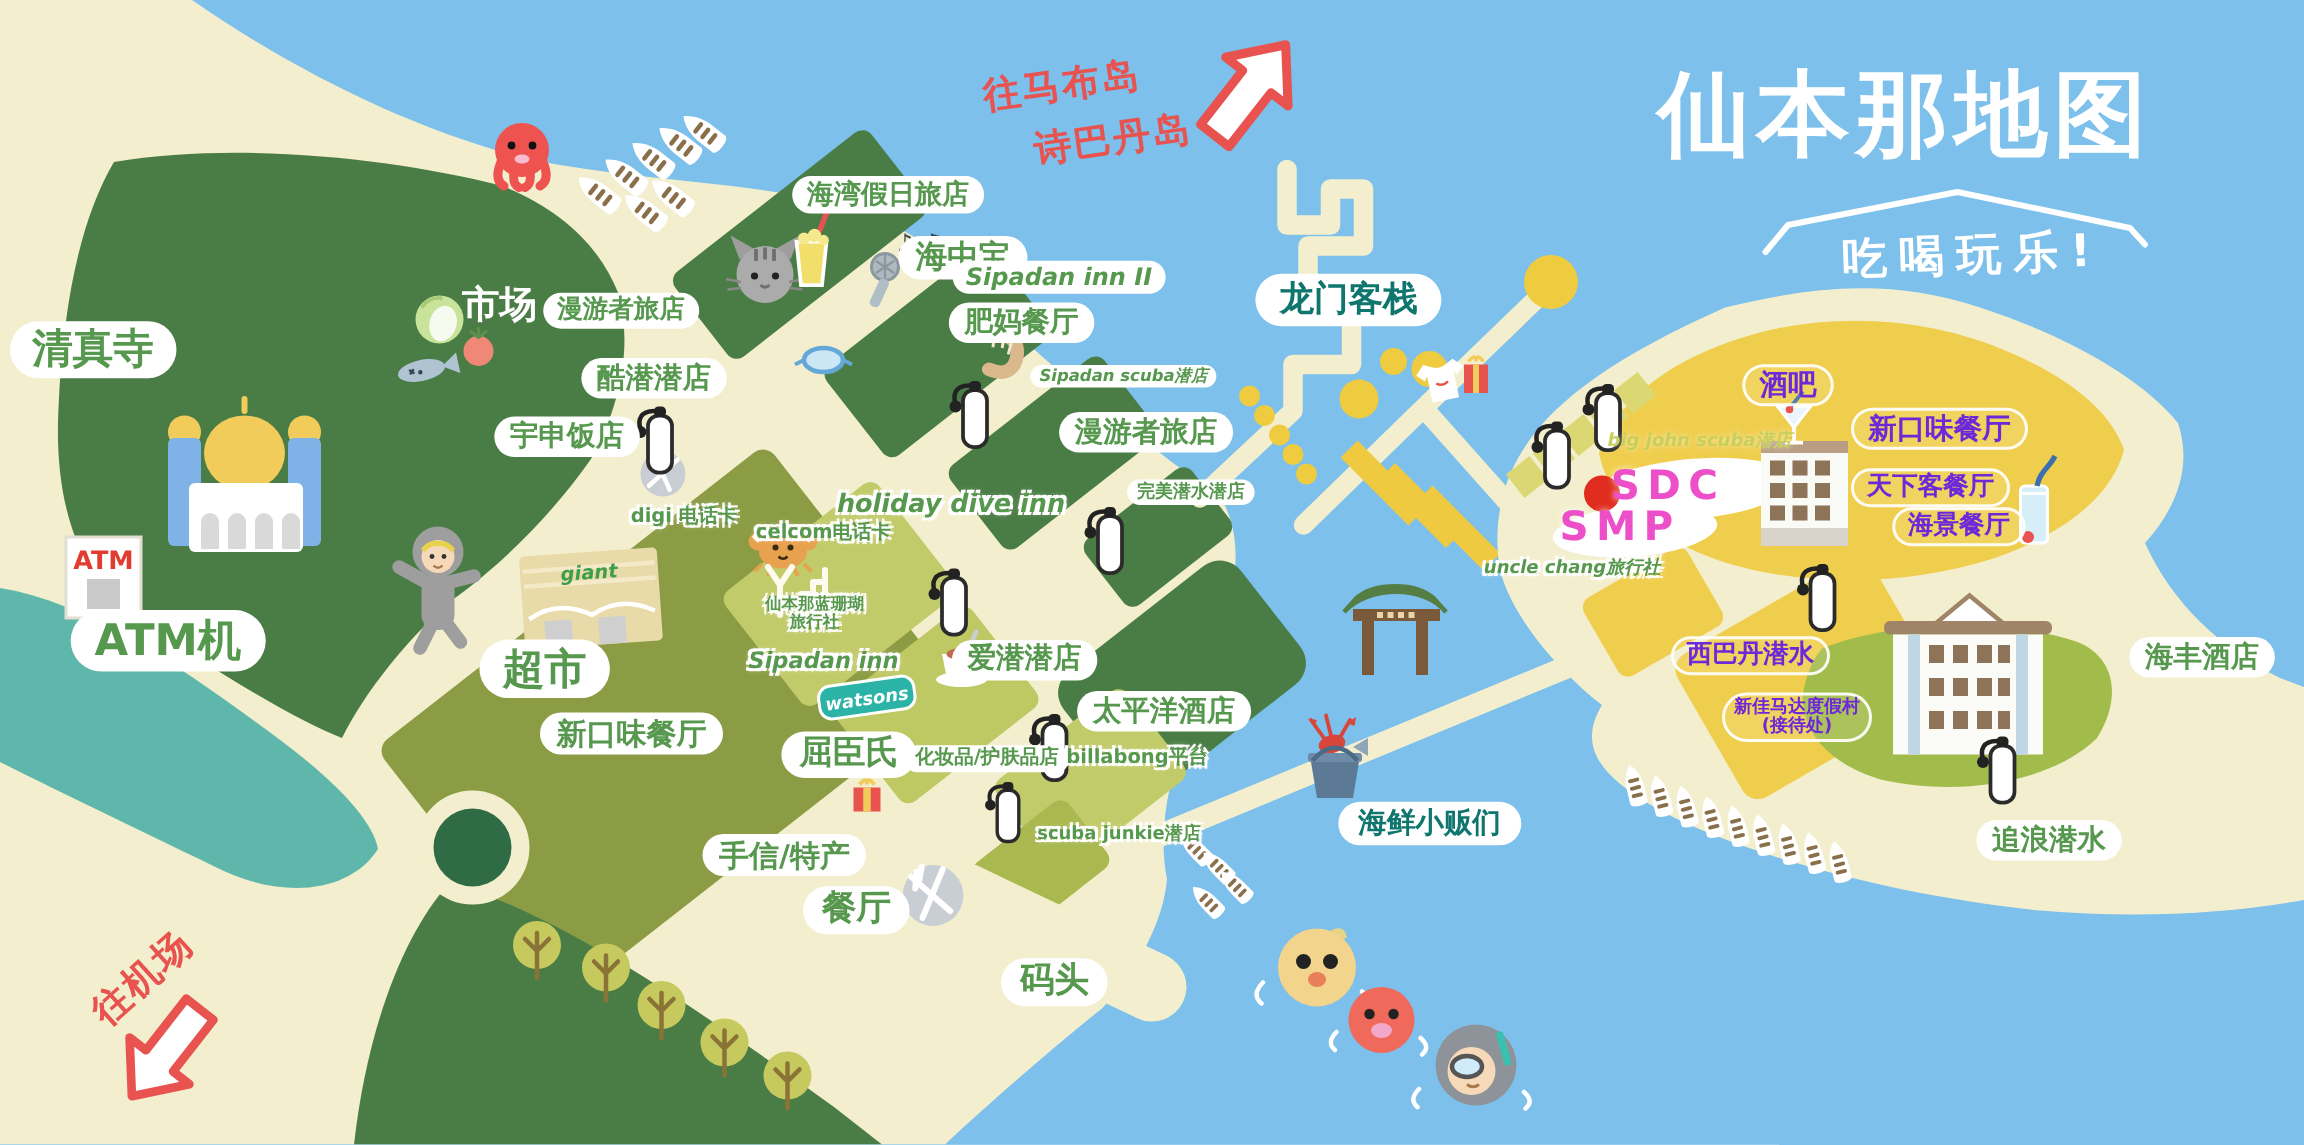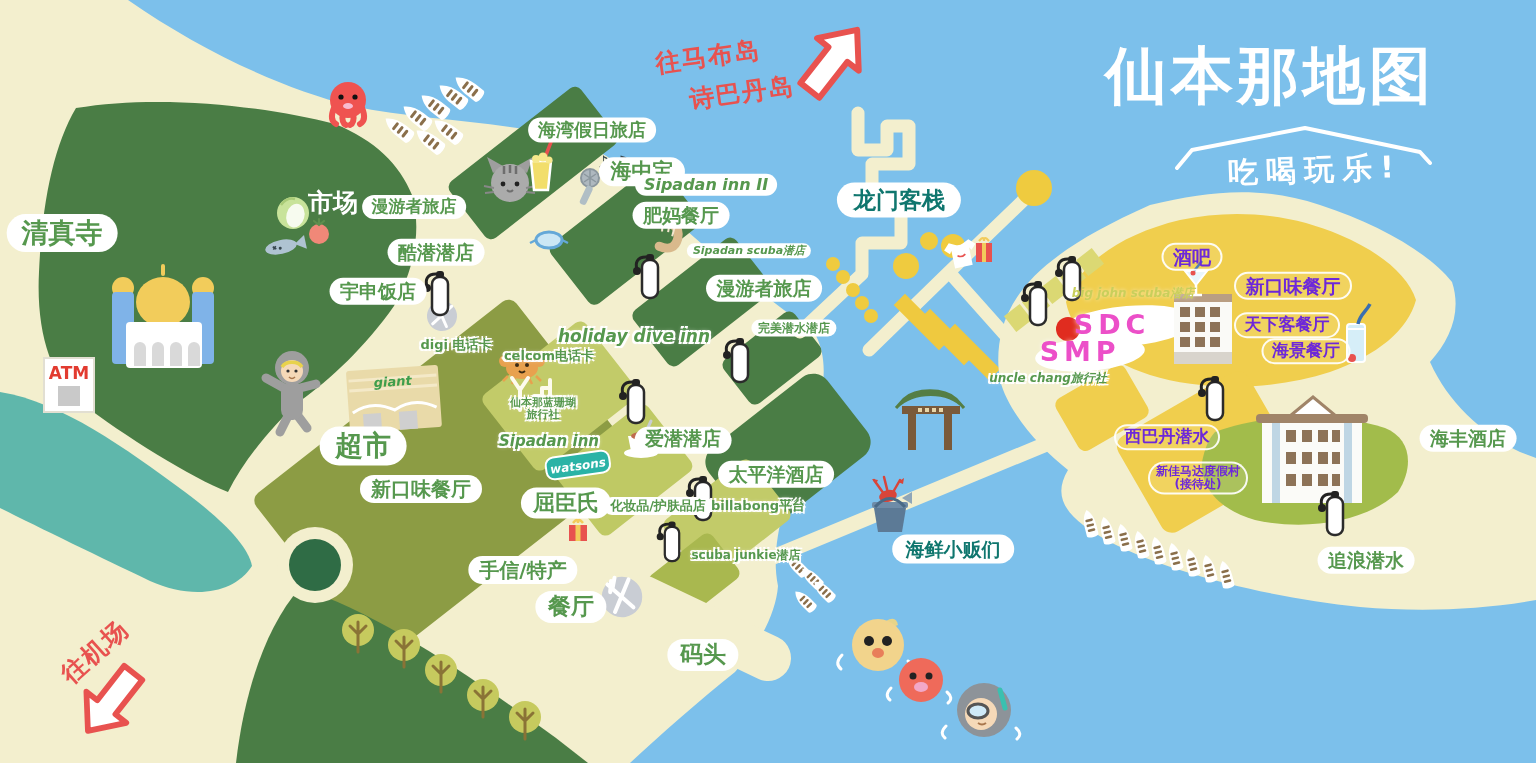--- a/index.html
+++ b/index.html
@@ -436,20 +436,21 @@
   </g>
 
   <use href="#arrow" transform="translate(832,62) rotate(38) scale(1.2)"></use>
   <use href="#arrow" transform="translate(112,700) rotate(218) scale(1.15)"></use>
 
   <path d="M1177,168 L1192,150 L1305,128 L1420,152 L1430,163" stroke="#fff" stroke-width="4" fill="none" stroke-linecap="round" stroke-linejoin="round"></path>
 </svg>
 
 <div id="labels-layer">
       <div class="label gb" style="left: 62px; top: 233px; font-size: 27px; --r: 0deg;">清真寺</div>
+      <div class="label gb" style="left: 112px; top: 427px; font-size: 29px; --r: 0deg;">ATM机</div>
       <div class="label ws" style="left: 333px; top: 203px; font-size: 25px; --r: 0deg;">市场</div>
       <div class="label gb" style="left: 414px; top: 207px; font-size: 17px; --r: 0deg;">漫游者旅店</div>
       <div class="label gb" style="left: 436px; top: 252px; font-size: 19px; --r: 0deg;">酷潜潜店</div>
       <div class="label gb" style="left: 378px; top: 291px; font-size: 19px; --r: 0deg;">宇申饭店</div>
       <div class="label gb" style="left: 592px; top: 104px; font-size: 18px; margin-top: 26px; --r: 0deg;">海湾假日旅店</div>
       <div class="label gb" style="left: 642px; top: 172px; font-size: 21px; --r: 0deg;">海中宝</div>
       <div class="label gb it" style="left: 706px; top: 185px; font-size: 16px; --r: 0deg;">Sipadan inn II</div>
       <div class="label gb" style="left: 681px; top: 215px; font-size: 19px; --r: 0deg;">肥妈餐厅</div>
       <div class="label gb it" style="left: 749px; top: 251px; font-size: 11px; --r: 0deg;">Sipadan scuba潜店</div>
       <div class="label gb" style="left: 764px; top: 288px; font-size: 19px; --r: 0deg;">漫游者旅店</div>

